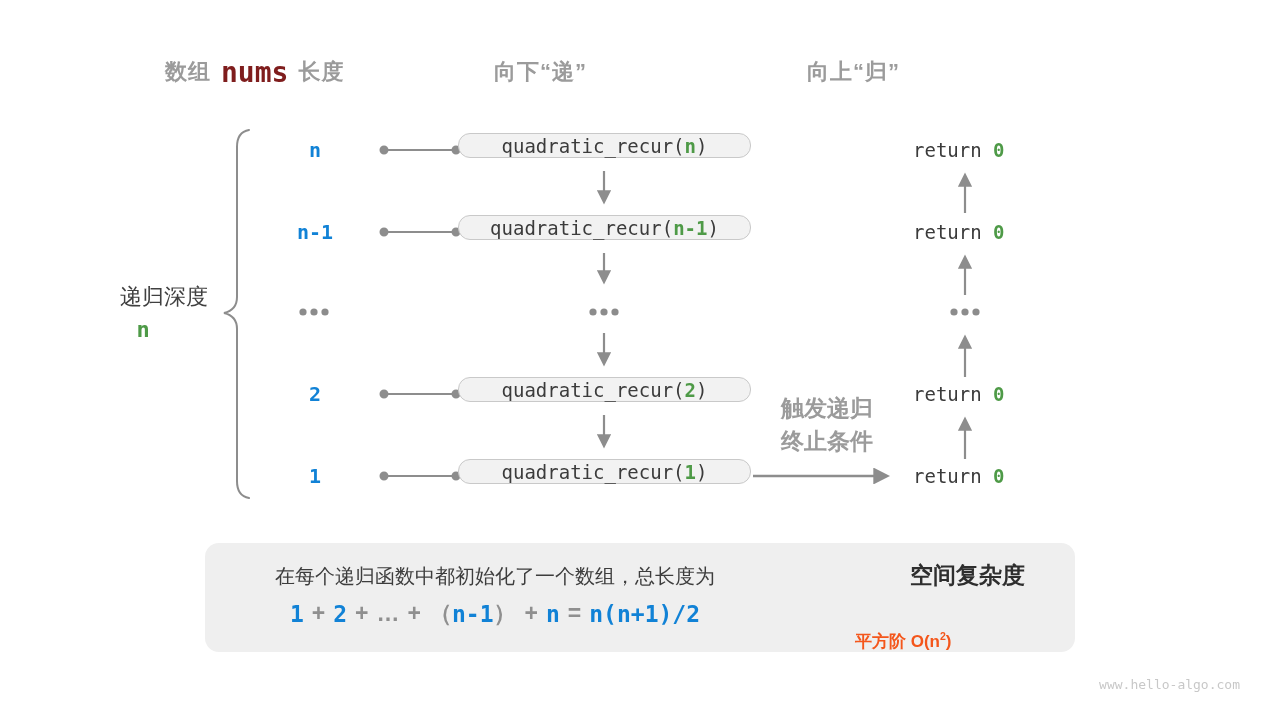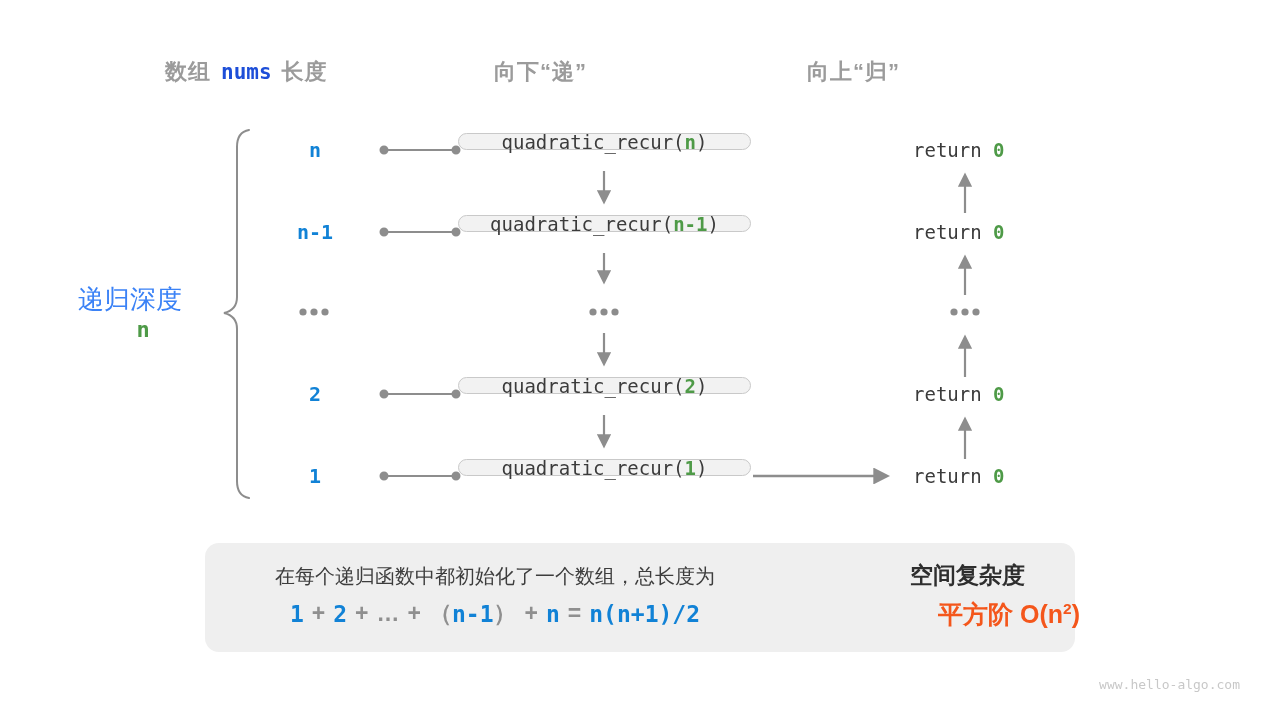--- a/index.html
+++ b/index.html
@@ -12,35 +12,35 @@
   .mono{font-family:"DejaVu Sans Mono","Liberation Mono",monospace;}
 
   
   .col-header{
     top:57px;height:30px;display:flex;align-items:center;
     font-size:22px;font-weight:bold;color:#9b9b9b;letter-spacing:1px;
   }
   .hdr-depth{left:165px;width:300px;gap:10px;}
   .hdr-down{left:494px;width:220px;}
   .hdr-up{left:807px;width:220px;}
-  .hdr-code{color:#1d4ed8;font-size:21px;letter-spacing:0;}
+  .hdr-code{color:#7f1d1d;font-size:28px;letter-spacing:0;}
 
   
   .depth-val{
     left:255px;width:120px;text-align:center;
     font-size:20px;font-weight:bold;color:#1182d6;line-height:26px;
   }
 
   
-  .depth-title{left:78px;top:282px;width:130px;text-align:left;font-size:26px;color:#3b82f6;}
+  .depth-title{left:78px;top:282px;width:130px;text-align:right;font-size:22px;color:#404040;}
   .depth-n{left:78px;top:317px;width:130px;text-align:center;font-size:22px;font-weight:bold;color:#4e9a47;}
 
   
   .call-box{
-    left:458px;width:293px;height:17px;
+    left:458px;width:293px;height:25px;
     background:#f2f2f2;border:1.5px solid #c9c9c9;border-radius:12px;
     display:flex;align-items:center;justify-content:center;
     font-size:19px;color:#3b3b3b;box-sizing:border-box;
   }
   .call-box .arg{color:#4e9a47;font-weight:bold;}
 
   
   .ret-row{left:913px;width:160px;font-size:19px;color:#3b3b3b;line-height:24px;}
   .ret-row .retval{color:#4e9a47;font-weight:bold;}
 
@@ -51,21 +51,21 @@
   
   .panel{left:205px;top:543px;width:870px;height:109px;background:#efefef;border-radius:14px;}
   .panel-caption{left:240px;top:563px;width:510px;text-align:center;font-size:20px;color:#3d3d3d;}
   .panel-formula{
     left:240px;top:598px;width:510px;display:flex;justify-content:center;align-items:center;gap:8px;
     font-size:23px;font-weight:bold;
   }
   .f-blue{color:#1182d6;font-family:"DejaVu Sans Mono","Liberation Mono",monospace;}
   .f-op{color:#8f8f8f;}
   .result-title{left:855px;top:560px;width:225px;text-align:center;font-size:23px;font-weight:bold;color:#2e2e2e;}
-  .result-value{left:855px;top:598px;width:225px;text-align:right;font-size:25px;font-weight:bold;color:#f4561b;}
+  .result-value{left:855px;top:630px;width:225px;text-align:left;font-size:17px;font-weight:bold;color:#f4561b;}
   .result-value sup{font-size:0.62em;}
 
   
   .watermark{left:1040px;top:677px;width:200px;text-align:right;font-size:13px;color:#c8c8c8;}
 </style>
 </head>
 <body>
 
 <div class="canvas">
 
@@ -168,20 +168,22 @@
     <span>return</span> <span class="retval">0</span>
   </div>
   <div class="abs ret-row mono" style="top:382px;">
     <span>return</span> <span class="retval">0</span>
   </div>
   <div class="abs ret-row mono" style="top:464px;">
     <span>return</span> <span class="retval">0</span>
   </div>
 
   <div class="abs trigger">
+    <div>触发递归</div>
+    <div>终止条件</div>
   </div>
 
   <div class="abs panel"></div>
   <div class="abs panel-caption">在每个递归函数中都初始化了一个数组，总长度为</div>
   <div class="abs panel-formula">
     <span class="f-blue">1</span>
     <span class="f-op">+</span>
     <span class="f-blue">2</span>
     <span class="f-op">+</span>
     <span class="f-op">…</span>

